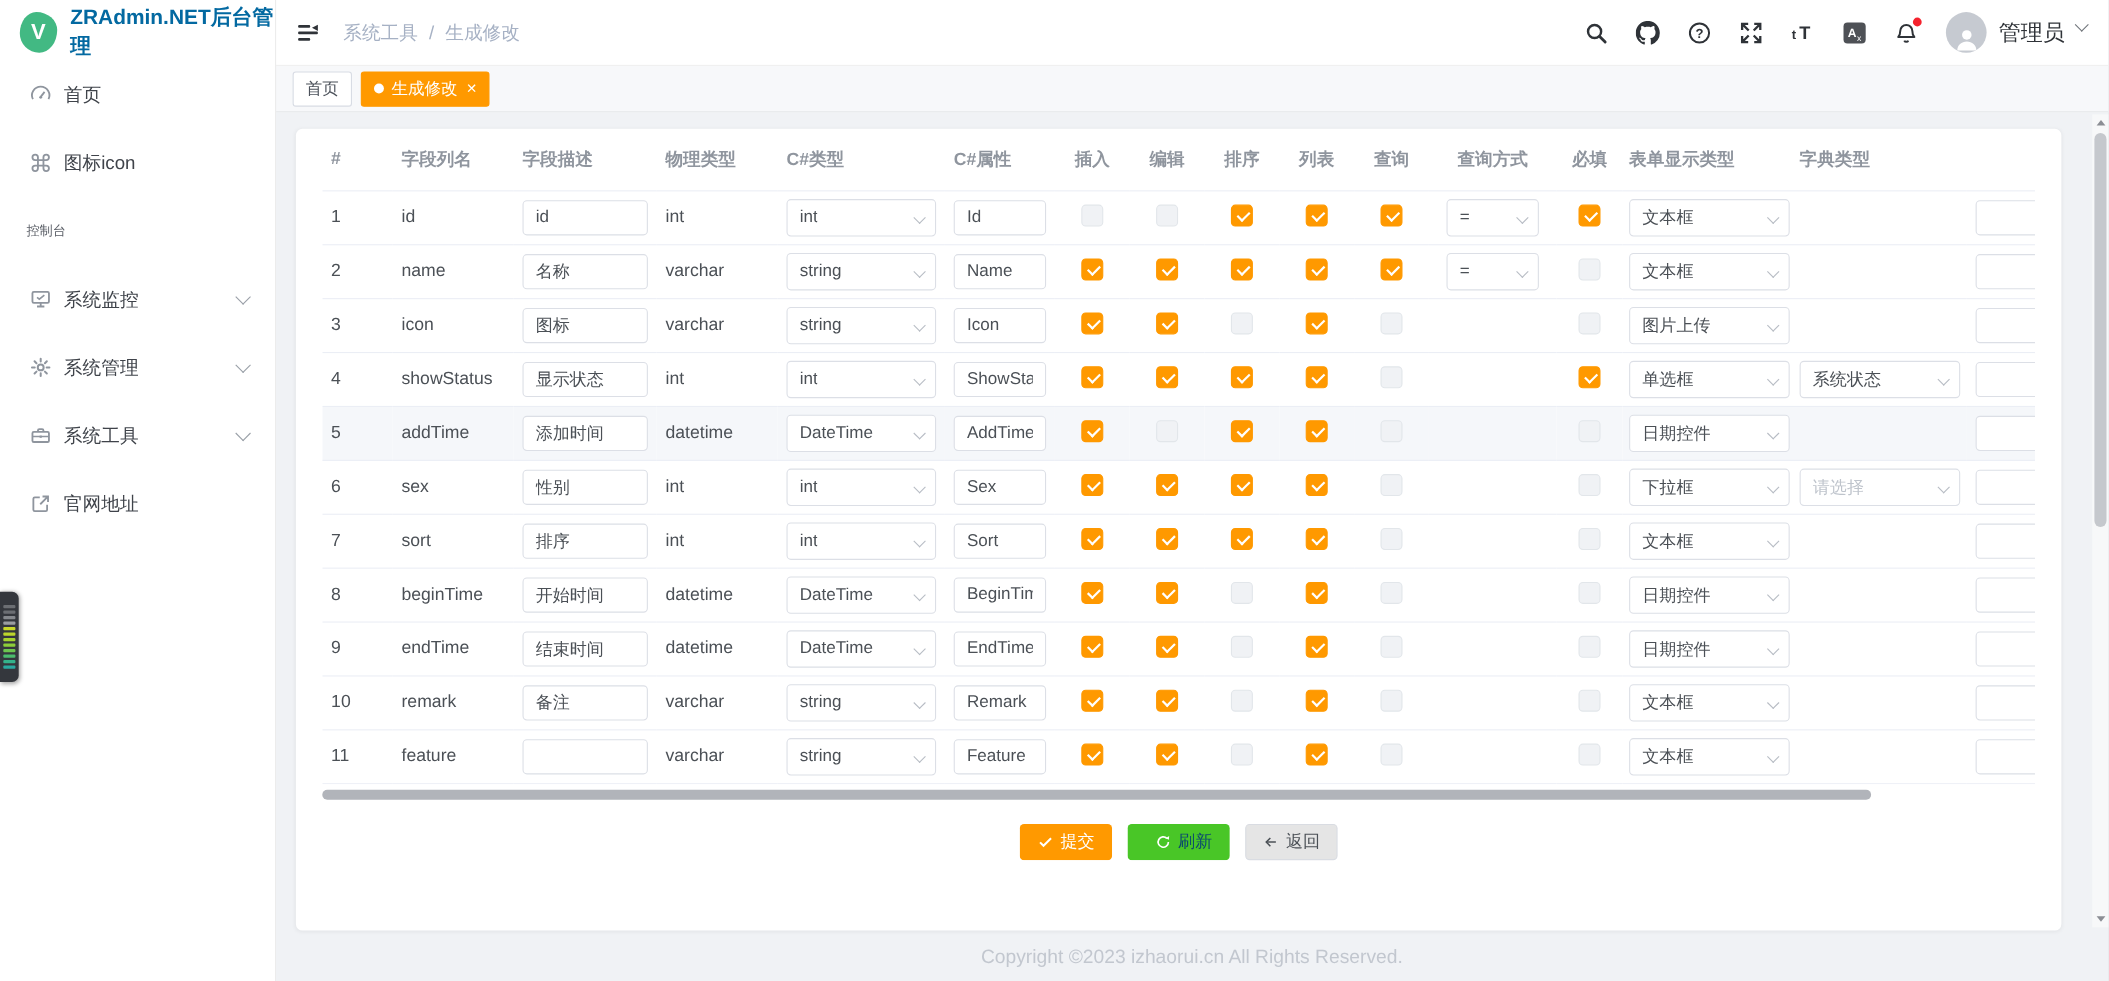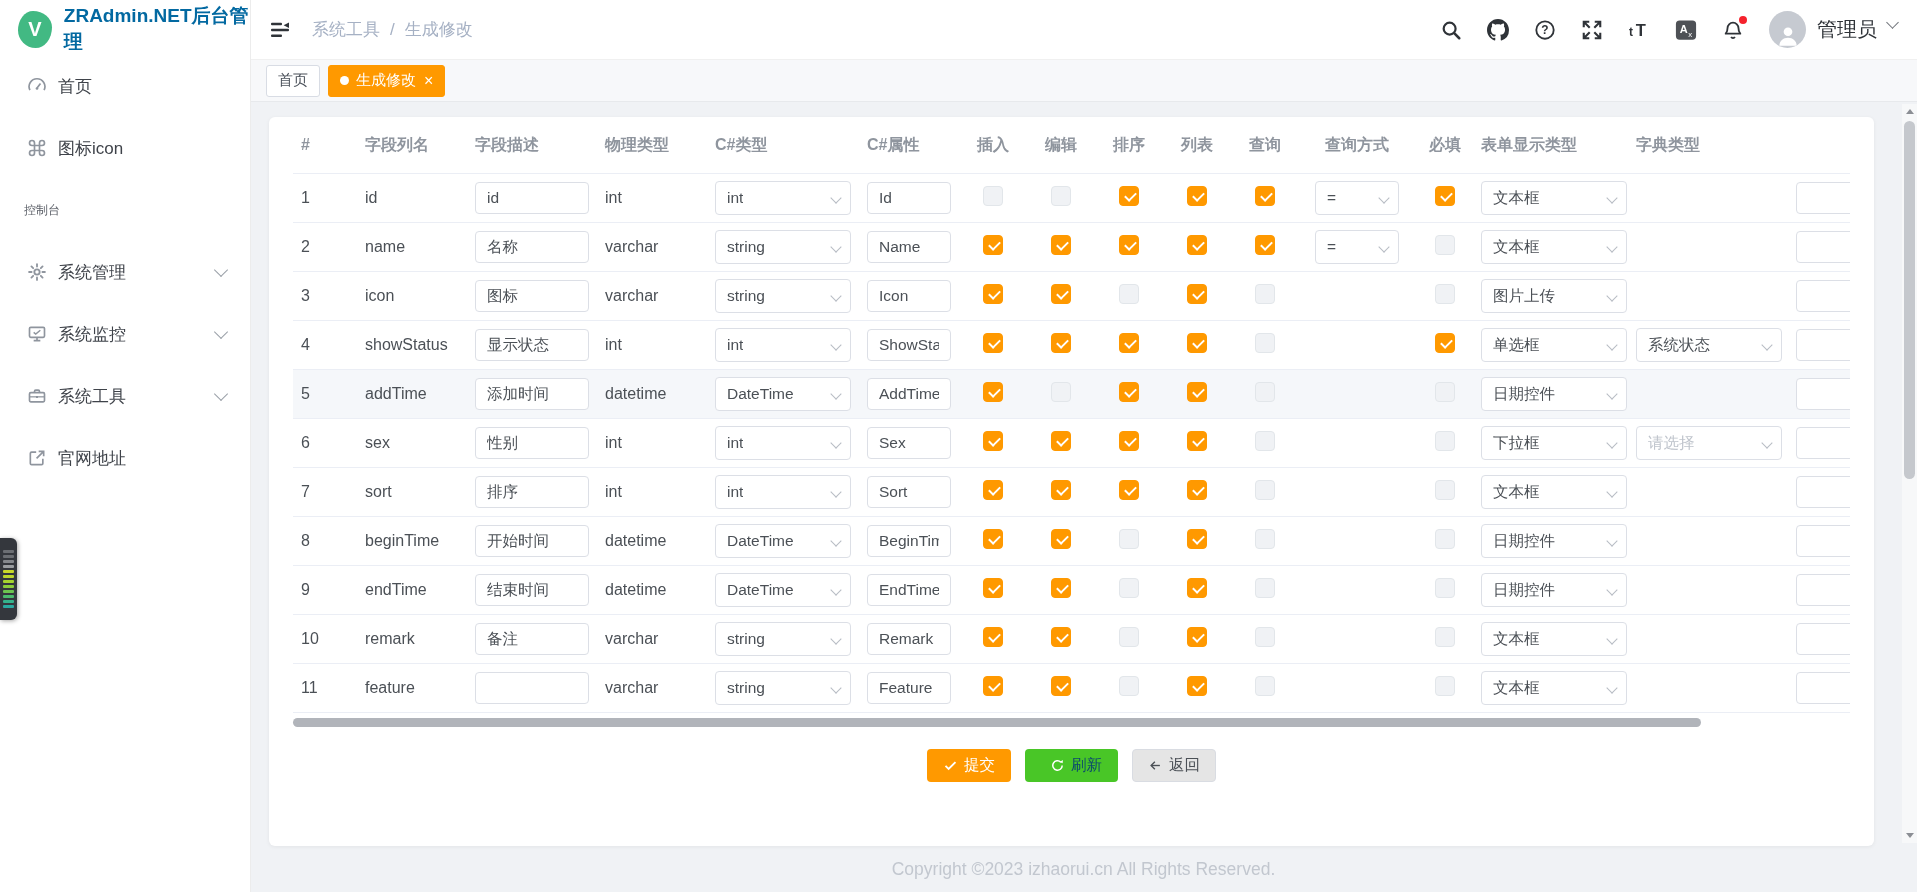--- a/index.html
+++ b/index.html
@@ -114,37 +114,37 @@
           <span class="side-ic">
             <svg viewBox="0 0 24 24" fill="none" stroke="currentColor" stroke-width="2">
               <path d="M18 3a3 3 0 0 0-3 3v12a3 3 0 0 0 3 3 3 3 0 0 0 3-3 3 3 0 0 0-3-3H6a3 3 0 0 0-3 3 3 3 0 0 0 3 3 3 3 0 0 0 3-3V6a3 3 0 0 0-3-3 3 3 0 0 0-3 3 3 3 0 0 0 3 3h12a3 3 0 0 0 3-3 3 3 0 0 0-3-3z"></path>
             </svg>
           </span>
           <span class="mi-label">图标icon</span>
         </div>
         <div class="menu-group">控制台</div>
         <div class="menu-item">
           <span class="side-ic">
-            <svg viewBox="0 0 24 24" fill="none" stroke="currentColor" stroke-width="2.2" stroke-linecap="round">
-              <circle cx="12" cy="12" r="3.2"></circle>
-              <path d="M18.5 12h3M16.6 16.6l2.1 2.1M12 18.5v3M7.4 16.6l-2.1 2.1M5.5 12h-3M7.4 7.4L5.3 5.3M12 5.5v-3M16.6 7.4l2.1-2.1"></path>
-            </svg>
-          </span>
-          <span class="mi-label">系统管理</span>
-          <span class="chev"></span>
-        </div>
-        <div class="menu-item">
-          <span class="side-ic">
             <svg viewBox="0 0 24 24" fill="none" stroke="currentColor" stroke-width="2">
               <rect x="3" y="4" width="18" height="12" rx="1.5"></rect>
               <path d="M8 20h8M12 16v4"></path>
               <path d="M8 10l2.5 2L16 7.5" stroke-width="1.8"></path>
             </svg>
           </span>
           <span class="mi-label">系统监控</span>
+          <span class="chev"></span>
+        </div>
+        <div class="menu-item">
+          <span class="side-ic">
+            <svg viewBox="0 0 24 24" fill="none" stroke="currentColor" stroke-width="2.2" stroke-linecap="round">
+              <circle cx="12" cy="12" r="3.2"></circle>
+              <path d="M18.5 12h3M16.6 16.6l2.1 2.1M12 18.5v3M7.4 16.6l-2.1 2.1M5.5 12h-3M7.4 7.4L5.3 5.3M12 5.5v-3M16.6 7.4l2.1-2.1"></path>
+            </svg>
+          </span>
+          <span class="mi-label">系统管理</span>
           <span class="chev"></span>
         </div>
         <div class="menu-item">
           <span class="side-ic">
             <svg viewBox="0 0 24 24" fill="none" stroke="currentColor" stroke-width="2">
               <rect x="3" y="8" width="18" height="11" rx="1.5"></rect>
               <path d="M9 8V6.5A1.5 1.5 0 0 1 10.5 5h3A1.5 1.5 0 0 1 15 6.5V8"></path>
               <path d="M3 13h18" stroke-width="1.5"></path>
               <rect x="10.8" y="12" width="2.4" height="2.4" fill="currentColor" stroke="none"></rect>
             </svg>

